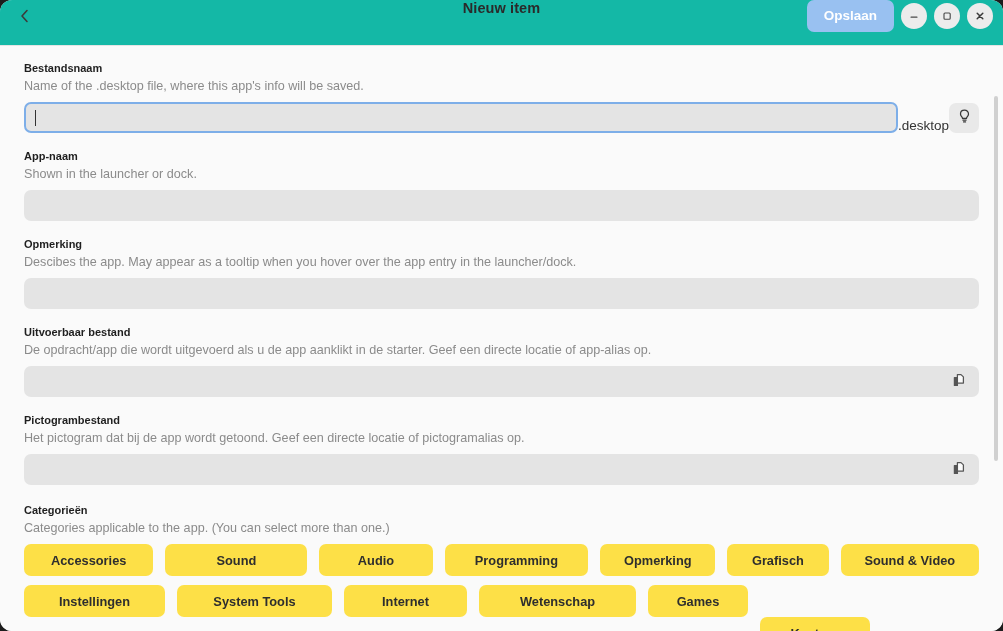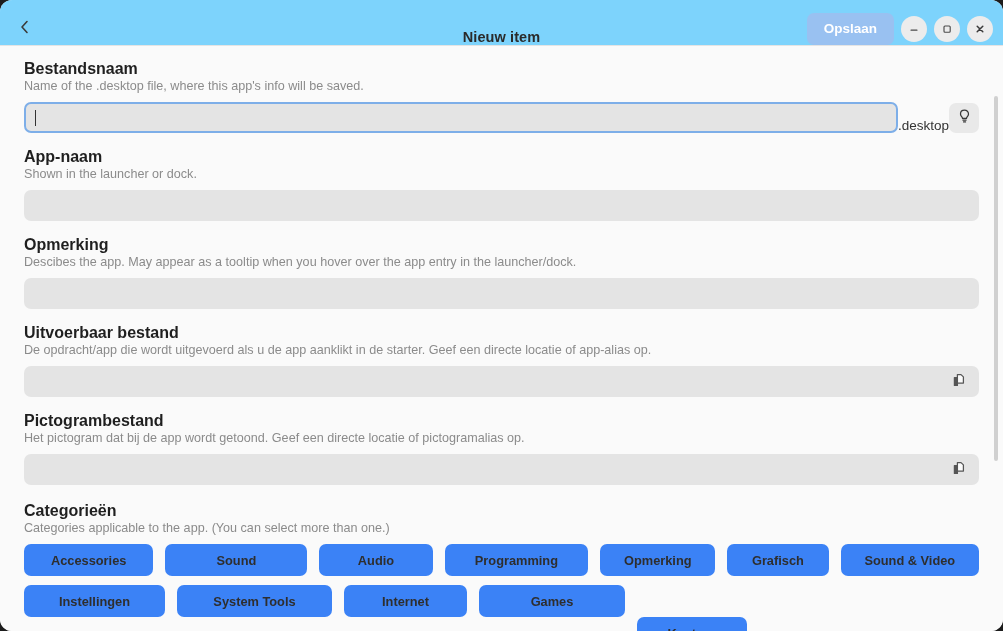--- a/index.html
+++ b/index.html
@@ -21,24 +21,24 @@
     overflow: hidden;
     display: flex;
     flex-direction: column;
   }
 
   
   #headerbar {
     position: relative;
     flex: 0 0 46px;
     height: 46px;
-    background: #7dd3fc;
+    background: #14b8a6;
     border-bottom: 1px solid #e4e4e4;
     display: flex;
-    align-items: flex-end;
+    align-items: flex-start;
     padding: 0 10px 0 8px;
   }
 
   .hb-back {
     width: 34px;
     height: 34px;
     border: none;
     background: transparent;
     border-radius: 7px;
     display: flex;
@@ -100,21 +100,21 @@
     flex: 1 1 auto;
     position: relative;
     overflow: hidden;
     background: #fafafa;
     padding: 14px 24px 0 24px;
   }
 
   .field { margin-bottom: 2px; }
 
   .field-title {
-    font-size: 16px;
+    font-size: 11px;
     font-weight: 700;
     color: #1f1f1f;
     line-height: 17px;
     padding-bottom: 1px;
   }
 
   .field-sub {
     font-size: 12.6px;
     color: #8b8b8b;
     line-height: 16px;
@@ -200,21 +200,21 @@
   .cat-row {
     display: flex;
     gap: 12px;
     margin-bottom: 9px;
   }
 
   .cat-btn {
     height: 32px;
     border: none;
     border-radius: 7px;
-    background: #3b82f6;
+    background: #fde047;
     color: #2e2e2e;
     font-family: "Liberation Sans", sans-serif;
     font-size: 12.8px;
     font-weight: 700;
     cursor: pointer;
     padding: 0 10px;
     white-space: nowrap;
   }
 
   
@@ -382,21 +382,22 @@
             <button class="cat-btn" style="width: 123px;">Audio</button>
             <button class="cat-btn" style="width: 157px;">Programming</button>
             <button class="cat-btn" style="width: 125px;">Opmerking</button>
             <button class="cat-btn" style="width: 110px;">Grafisch</button>
             <button class="cat-btn" style="width: 151px;">Sound &amp; Video</button>
           </div>
           <div class="cat-row">
             <button class="cat-btn" style="width: 141px;">Instellingen</button>
             <button class="cat-btn" style="width: 155px;">System Tools</button>
             <button class="cat-btn" style="width: 123px;">Internet</button>
-            <button class="cat-btn" style="width: 146px;">Games</button>
+            <button class="cat-btn" style="width: 157px;">Wetenschap</button>
+            <button class="cat-btn" style="width: 100px;">Games</button>
             <button class="cat-btn" style="width: 110px; margin-top: 32px;">Kantoor</button>
           </div>
         </div>
     </div>
 
     <div id="scrollbar-track">
       <div id="scrollbar-thumb"></div>
     </div>
   </div>
 

